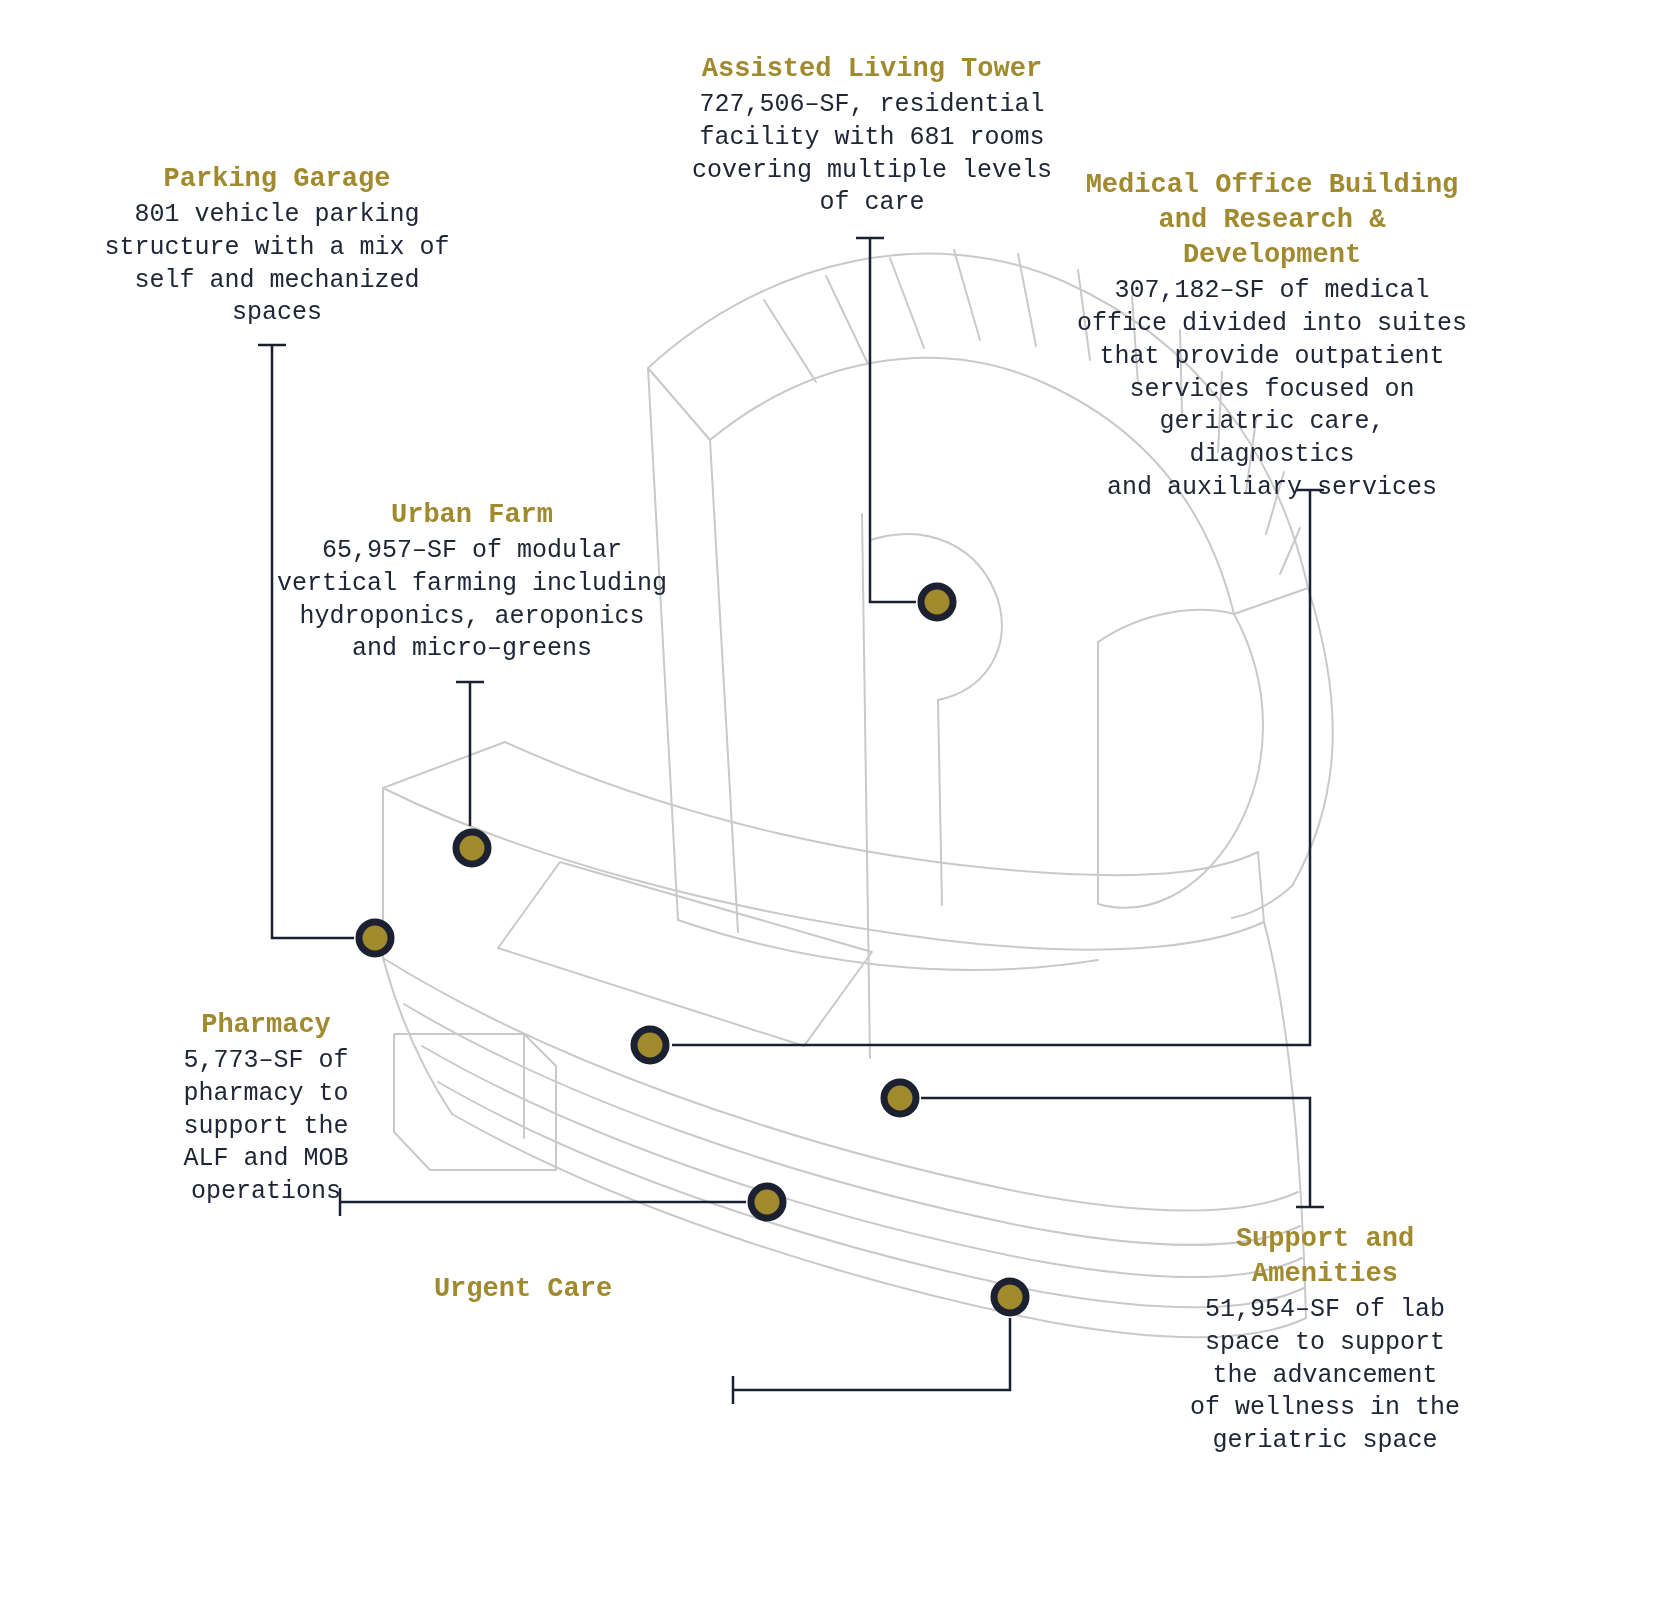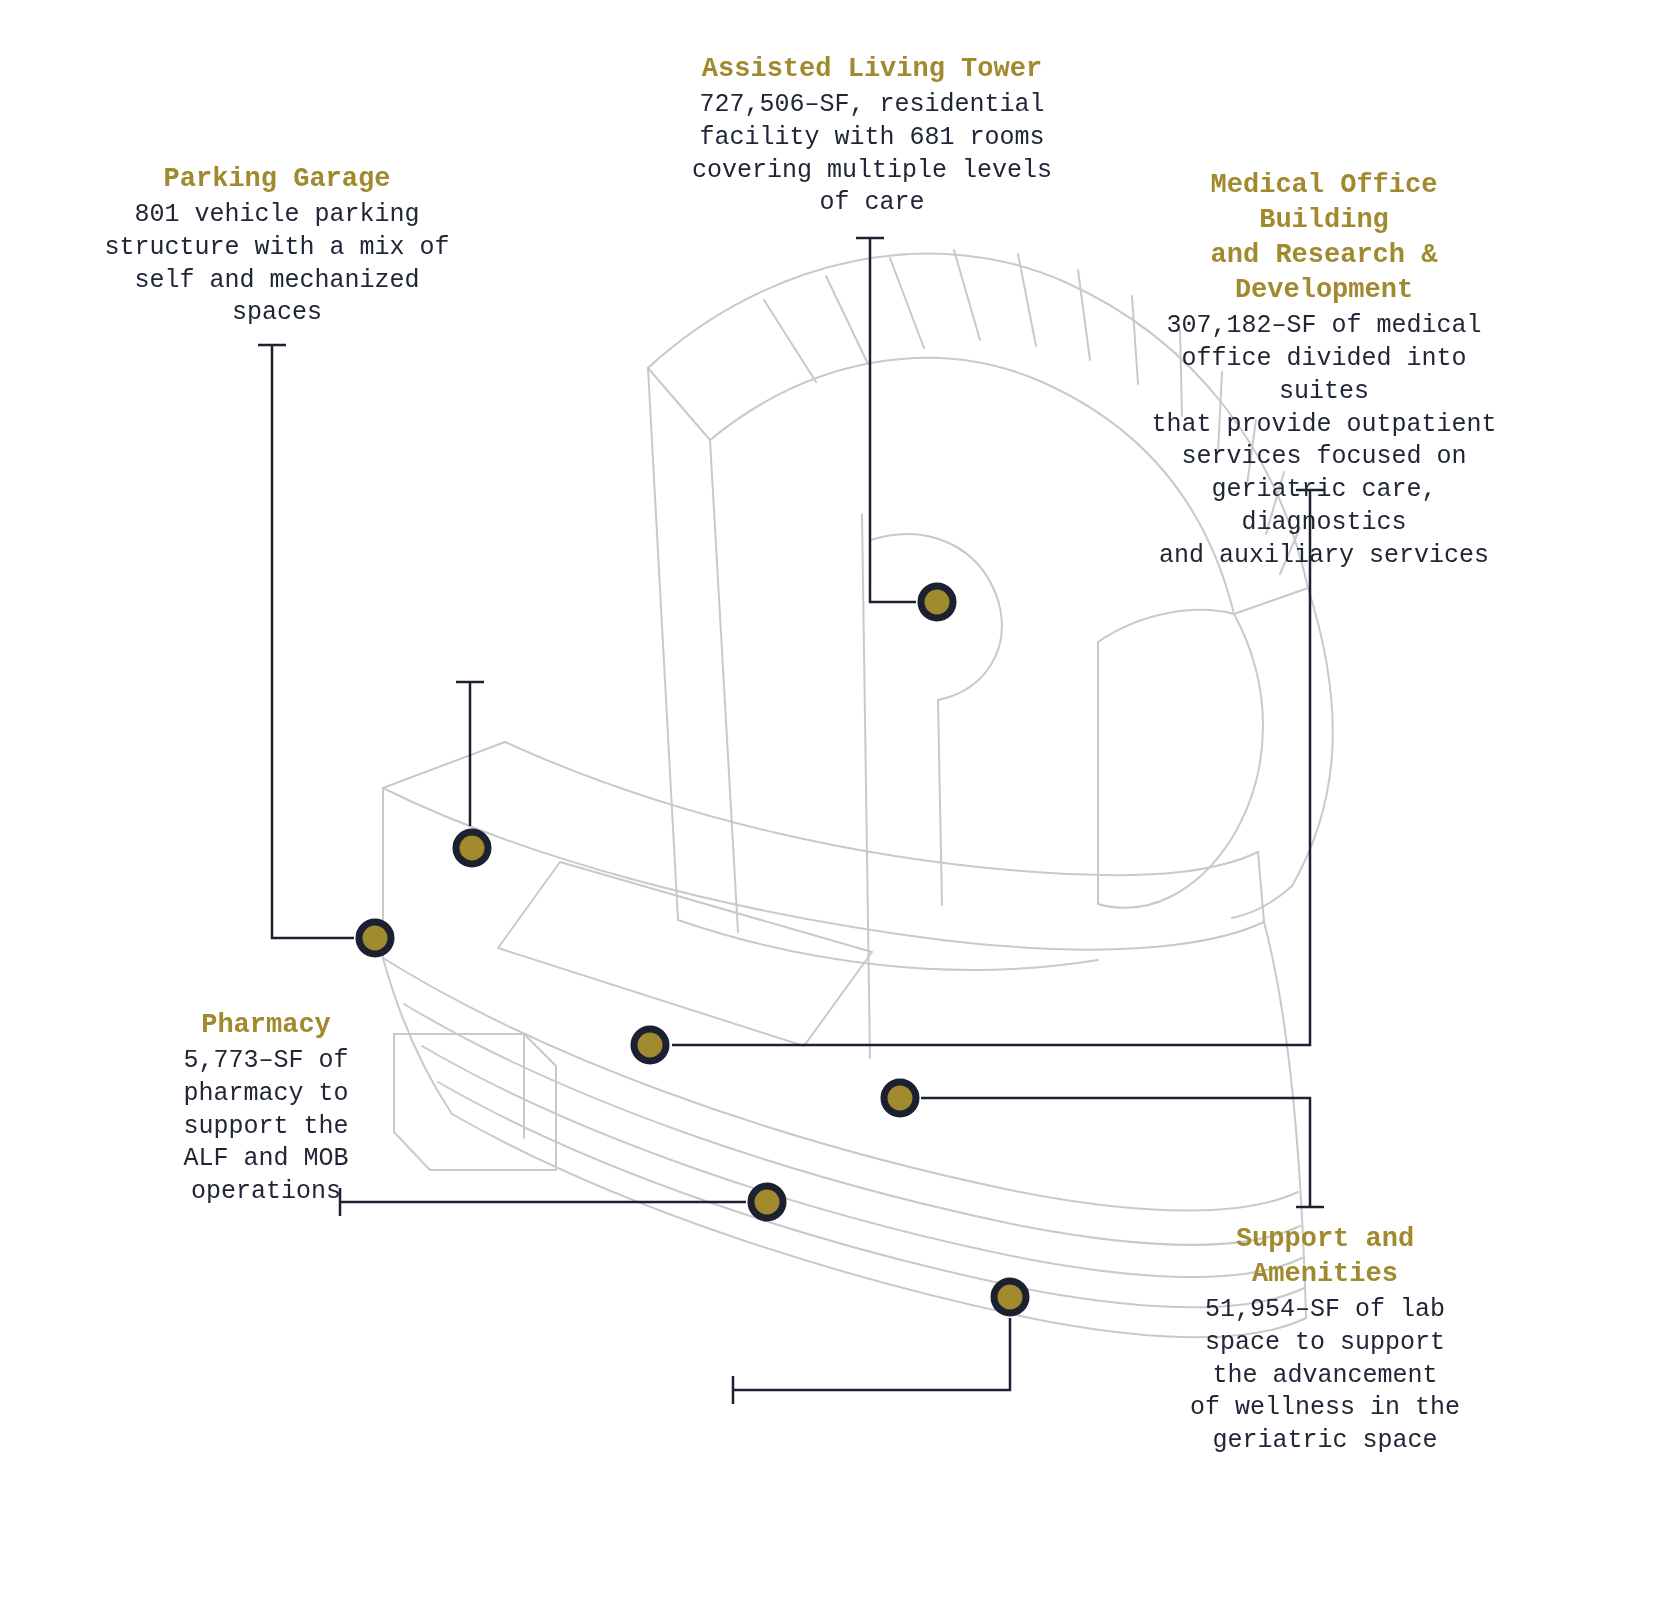--- a/index.html
+++ b/index.html
@@ -34,21 +34,21 @@
     white-space: pre-line;
     margin-bottom: 2px;
   }
   .callout .desc {
     font-size: 25px;
     line-height: 1.31;
     white-space: pre-line;
   }
   .c-alt     { left: 872px;  top: 52px;   }
   .c-parking { left: 277px;  top: 162px;  }
-  .c-mob     { left: 1324px; top: 168px;  }
+  .c-mob     { left: 1272px; top: 168px;  }
   .c-farm    { left: 472px;  top: 498px;  }
   .c-pharm   { left: 266px;  top: 1008px; }
   .c-urgent  { left: 523px;  top: 1272px; }
   .c-support { left: 1325px; top: 1222px; }
 </style>
 </head>
 <body>
 
 <div class="canvas">
 
@@ -151,31 +151,39 @@
 and Research &amp;
 Development</div>
     <div class="desc">307,182–SF of medical
 office divided into suites
 that provide outpatient
 services focused on
 geriatric care, diagnostics
 and auxiliary services</div>
   </div>
 
+  <div class="callout c-farm">
+    <div class="title">Urban Farm</div>
+    <div class="desc">65,957–SF of modular
+vertical farming including
+hydroponics, aeroponics
+and micro–greens</div>
+  </div>
 
   <div class="callout c-pharm">
     <div class="title">Pharmacy</div>
     <div class="desc">5,773–SF of
 pharmacy to
 support the
 ALF and MOB
 operations</div>
   </div>
 
   <div class="callout c-urgent">
+    <div class="title">Urgent Care</div>
   </div>
 
   <div class="callout c-support">
     <div class="title">Support and
 Amenities</div>
     <div class="desc">51,954–SF of lab
 space to support
 the advancement
 of wellness in the
 geriatric space</div>

